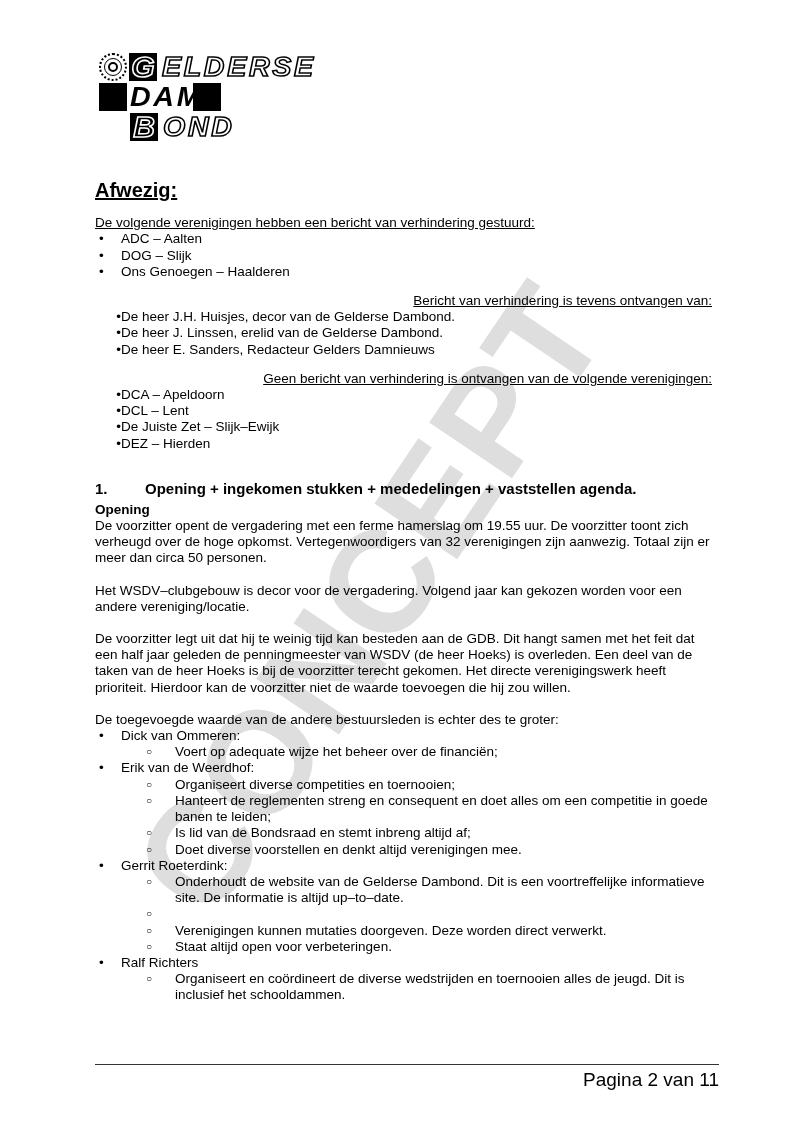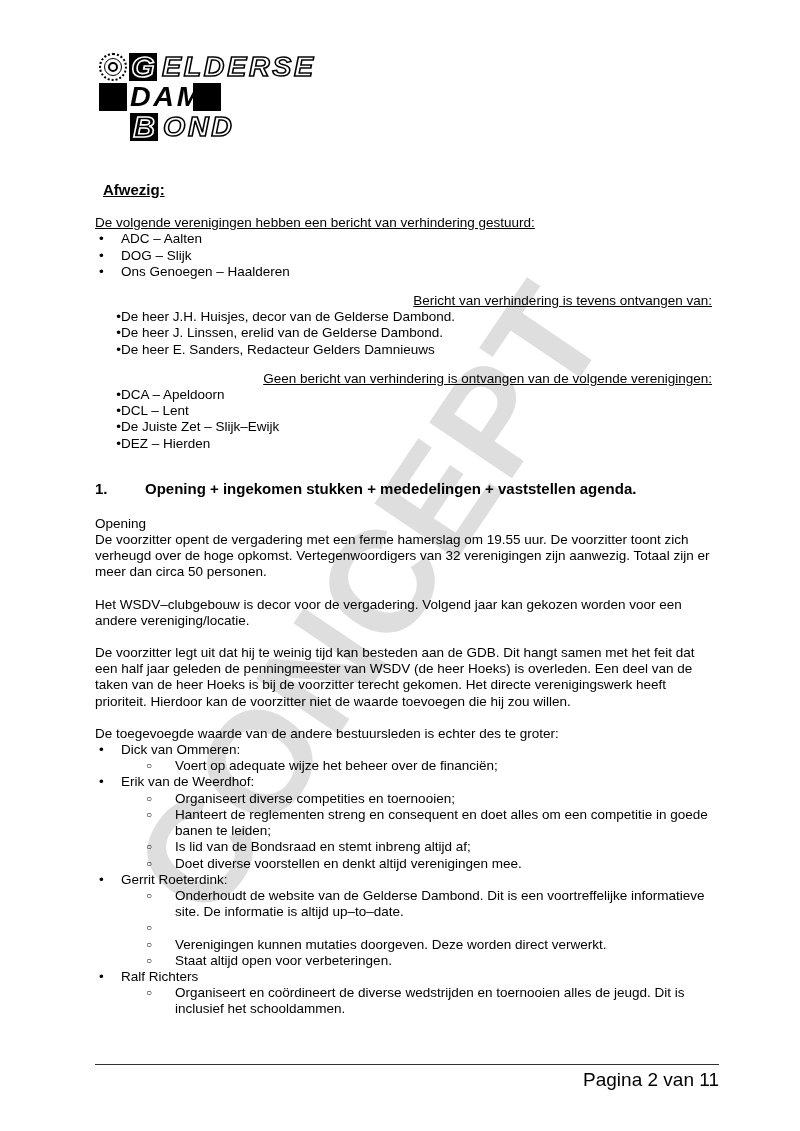--- a/index.html
+++ b/index.html
@@ -43,30 +43,30 @@
   .disc .c { position:absolute; border-radius:50%; border:1.6px solid #000; }
   .disc .c.outer { inset:0px; border-style:dotted; border-width:2px; }
   .disc .c.mid   { inset:5px; }
   .disc .c.inner { inset:9px; border-width:2.5px; }
 
   
   .content {
     position:absolute; left:95px; top:182px; width:617px; z-index:1;
     font-size:13.5px; line-height:16.2px;
   }
-  .h-main { font-size:15px; font-weight:bold; margin-bottom:17px;margin-left:8px; }
+  .h-main { font-size:20px; font-weight:bold; margin-bottom:17px; }
   .u { text-decoration:underline; }
   .section { margin-top:13px;text-align:right; }
   .li { display:flex; }
   .li .marker { flex:0 0 22px; margin-left:4px; }
   .li.sub { margin-left:51px; }
   .li.sub .marker { flex:0 0 29px; margin-left:0; font-size:10px; }
   .agenda { margin-top:27px; display:flex; font-size:15px; font-weight:bold; line-height:19px; }
   .agenda .num { flex:0 0 50px; }
-  .subhead { margin-top:18px; font-weight:normal; }
+  .subhead { margin-top:4px; font-weight:bold; }
   .para { margin:0; }
   .para + .para { margin-top:16px; }
 
   
   .footer-line { position:absolute; left:95px; top:1064px; width:624px; border-top:1px solid #333; z-index:1; }
   .footer-text { position:absolute; left:95px; top:1069px; width:624px; text-align:right; font-size:19px; z-index:1; }
 </style>
 </head>
 <body>
 

